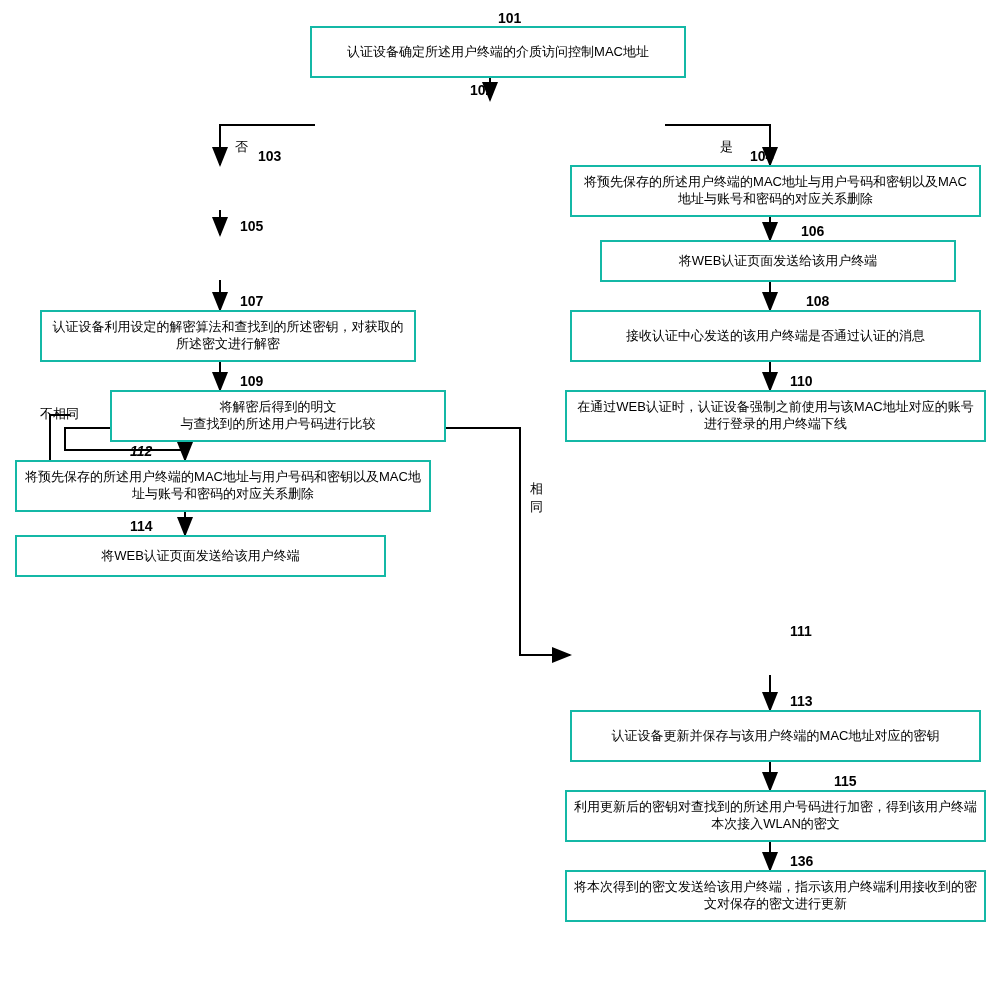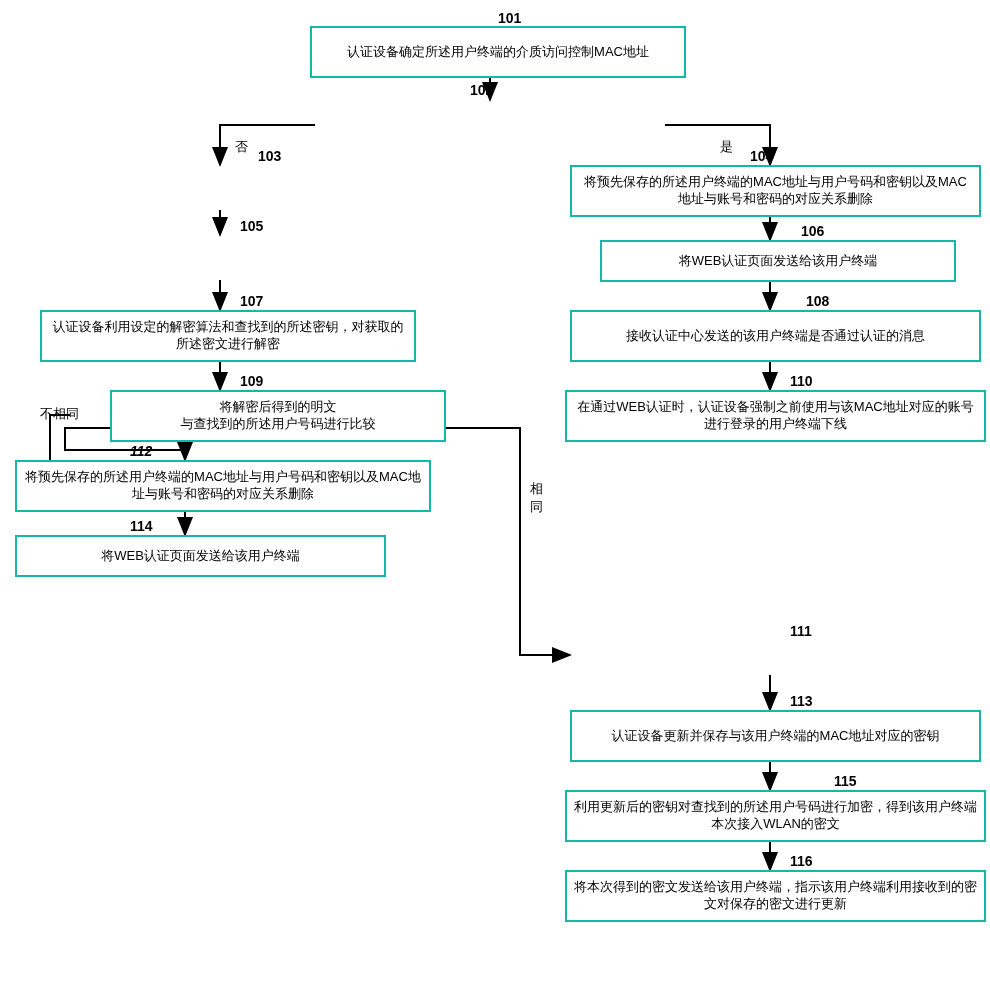--- a/index.html
+++ b/index.html
@@ -166,18 +166,18 @@
 <div class="label" style="left:780px; top:683px;">113</div>
 <div class="box" style="left:560px; top:700px; width:395px; height:40px;">
   <span>认证设备更新并保存与该用户终端的MAC地址对应的密钥</span>
 </div>
 
 <div class="label" style="left:780px; top:763px;margin-left:44px;">115</div>
 <div class="box" style="left:555px; top:780px; width:405px; height:40px;">
   <span>利用更新后的密钥对查找到的所述用户号码进行加密，得到该用户终端本次接入WLAN的密文</span>
 </div>
 
-<div class="label" style="left:780px; top:843px;">116</div>
+<div class="label" style="left:780px; top:843px;">136</div>
 <div class="box" style="left:555px; top:860px; width:405px; height:40px;justify-content:center;">
   <span>将本次得到的密文发送给该用户终端，指示该用户终端利用接收到的密文对保存的密文进行更新</span>
 </div>
 
 </div>
 
 </body></html>

